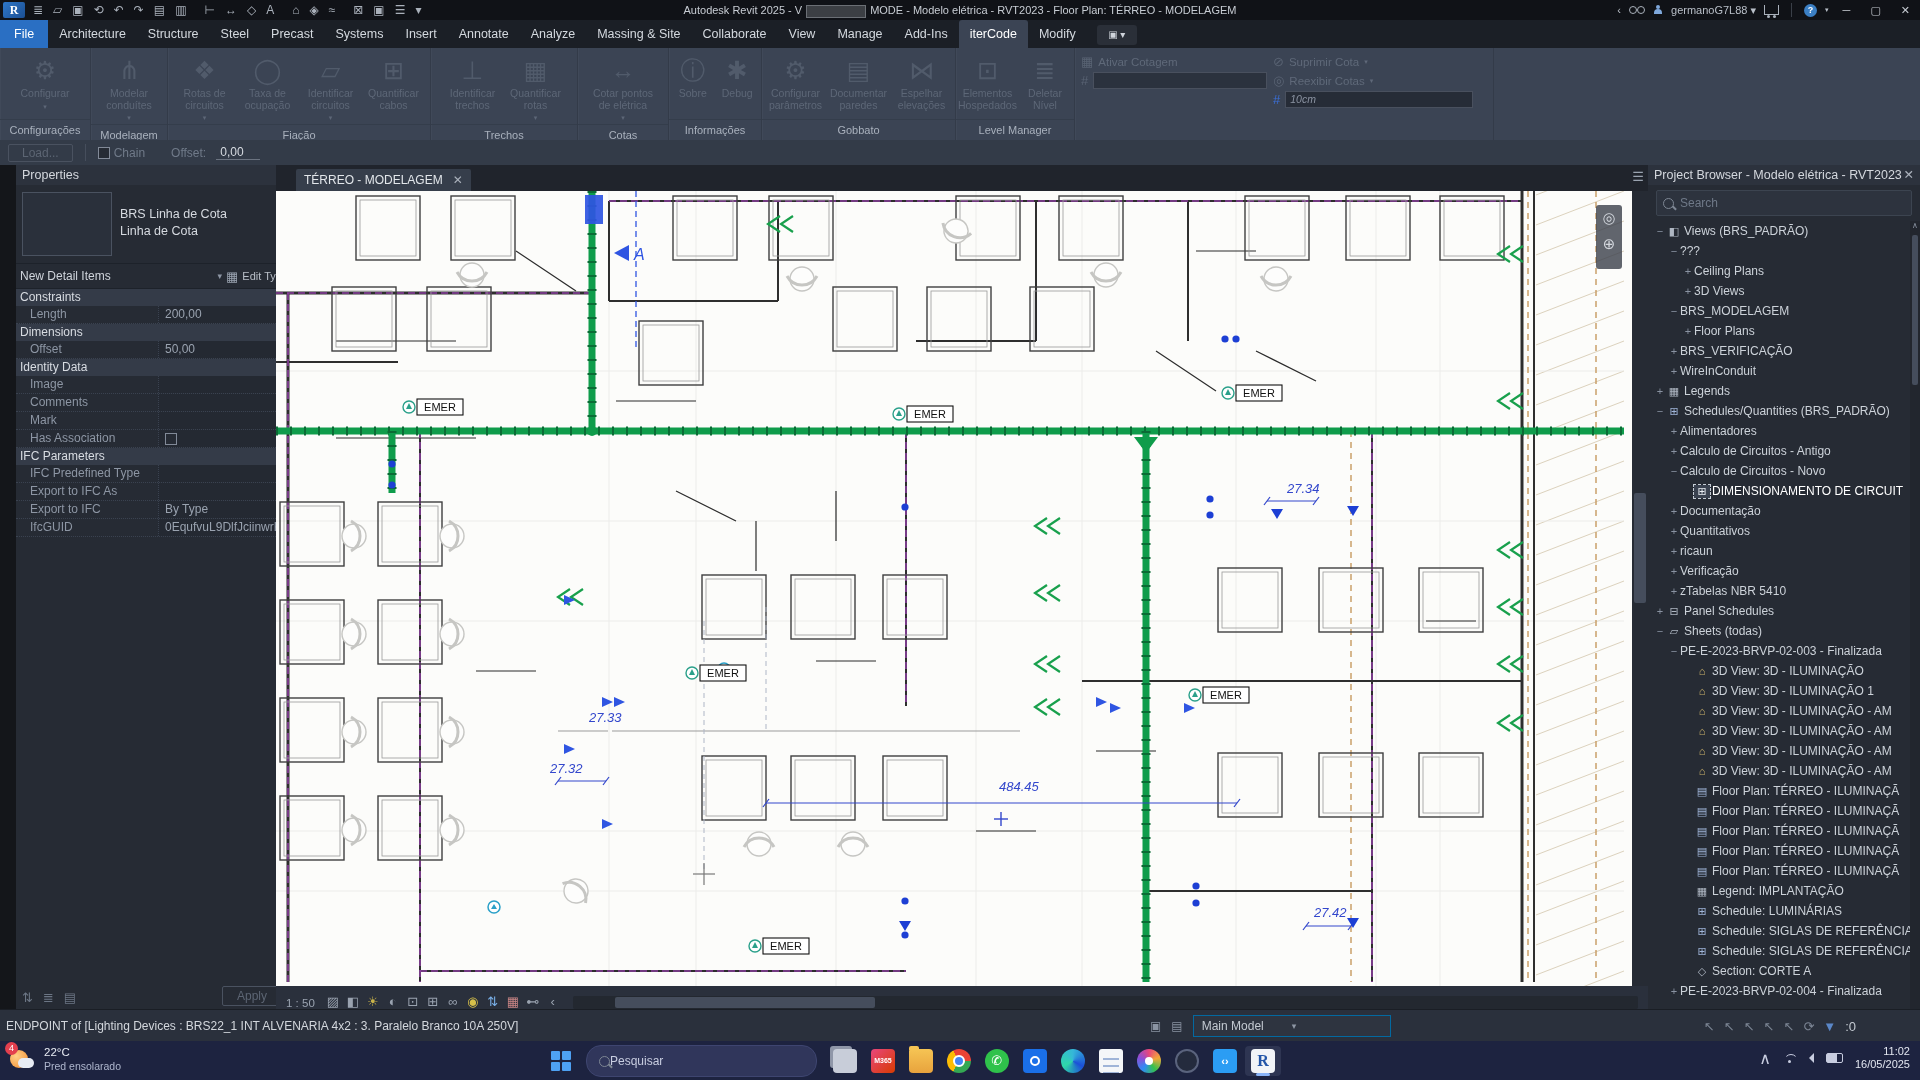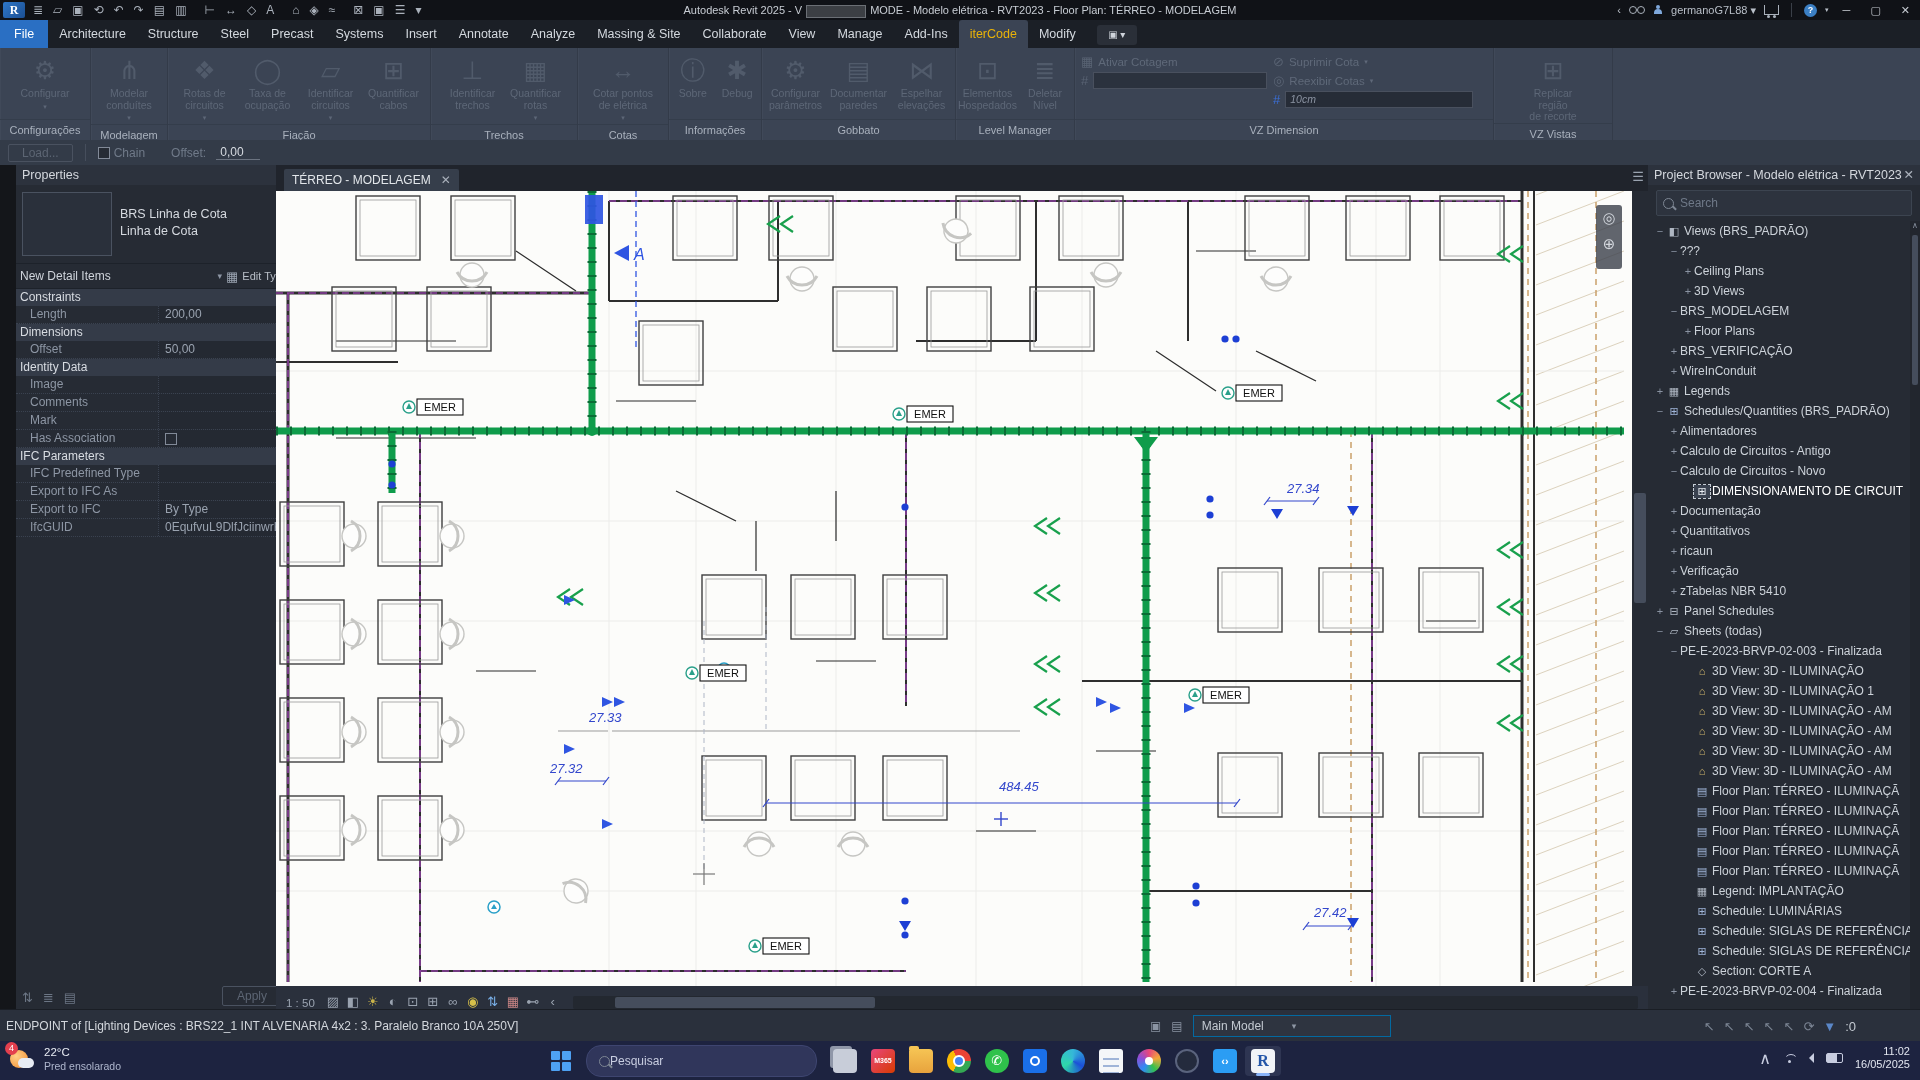--- a/index.html
+++ b/index.html
@@ -18,21 +18,21 @@
   .person:before{content:"";position:absolute;left:3px;top:0;width:4px;height:4px;border-radius:50%;background:#7fa8dc}
   .person:after{content:"";position:absolute;left:1px;top:4px;width:8px;height:5px;border-radius:4px 4px 0 0;background:#7fa8dc}
   .cart{width:13px;height:9px;border-bottom:1.4px solid #aab1bb;border-left:1.4px solid #aab1bb;border-right:1.4px solid #aab1bb;position:relative;display:inline-block}
   .cart:after{content:"";position:absolute;left:2px;bottom:-4px;width:3px;height:3px;border-radius:50%;background:#aab1bb;box-shadow:6px 0 0 #aab1bb}
   .helpq{width:13px;height:13px;border-radius:50%;background:#3b7fc4;color:#fff;text-align:center;line-height:13px;font-size:9px;font-weight:bold}
   .winbtn{padding:0 6px;color:#c7ccd3;font-size:11px}
   
   #tabsrow{position:absolute;left:0;top:20px;width:1920px;height:28px;background:#1b1f26;display:flex;align-items:flex-end}
   .tab{padding:0 11px;height:28px;line-height:28px;font-size:12.5px;color:#d4d9df;white-space:nowrap}
   .tab.file{background:#2a6fc3;color:#fff;padding:0 14px}
-  .tab.active{background:#3b4454;color:#eab308;border-radius:3px 3px 0 0}
+  .tab.active{background:#3b4454;color:#ffffff;border-radius:3px 3px 0 0}
   #tabextra{margin-left:10px;margin-bottom:3px;width:40px;height:20px;background:#2a2f38;border-radius:3px;color:#cfd4db;
     font-size:10px;text-align:center;line-height:20px}
   
   #ribbon{position:absolute;left:0;top:48px;width:1920px;height:92px;background:#3b4454;display:flex}
   .rpanel{height:92px;border-right:1px solid #333b49;box-shadow:1px 0 0 #46506077 inset;display:flex;flex-direction:column;flex:none}
   .rp-body{flex:1;display:flex;justify-content:center;align-items:stretch;gap:1px;padding:2px 2px 0 2px}
   .rp-label{height:20px;line-height:20px;text-align:center;font-size:11px;color:#a9b1bd;border-top:1px solid #343d4b}
   .rbtn{width:62px;display:flex;flex-direction:column;align-items:center;color:#5d6777;font-size:10.5px;line-height:11.5px;padding-top:2px;text-align:center}
   .rbtn .ic{font-size:25px;height:36px;line-height:36px;color:#515b6b}
   .rbtn .dd{font-size:7px;color:#5d6777;margin-top:1px}
@@ -63,21 +63,21 @@
   .prow .pv{flex:1;padding-left:6px;color:#9aa3b0;border-left:1px dotted #3a4250;overflow:hidden;white-space:nowrap;background:#242932}
   .psec{height:17px;line-height:17px;background:#343b48;color:#d8dce2;padding-left:4px;position:relative;font-size:12px}
   .psec .car{position:absolute;right:8px;top:0;color:#8d96a4;font-size:9px}
   #pfoot{position:absolute;bottom:0;left:0;width:276px;height:24px;display:flex;align-items:center;gap:10px;padding-left:6px}
   #pfoot .fi{color:#6c7685;font-size:13px}
   #applybtn{position:absolute;left:206px;bottom:3px;width:58px;height:18px;border:1px solid #4a5260;border-radius:2px;
     color:#5c6573;text-align:center;line-height:18px;font-size:12px}
   
   #canvaswrap{position:absolute;left:276px;top:165px;width:1372px;height:844px;background:#20242c}
   #vtabbar{height:26px;display:flex;align-items:flex-end;background:#20242c}
-  .vtab{margin-left:8px;height:22px;background:#363e4b;color:#e2e6ea;font-size:12px;line-height:22px;padding:0 8px;border-radius:2px 2px 0 0;display:flex;gap:10px}
+  .vtab{margin-left:20px;height:22px;background:#363e4b;color:#e2e6ea;font-size:12px;line-height:22px;padding:0 8px;border-radius:2px 2px 0 0;display:flex;gap:10px}
   .vtab .x{color:#aab1bb}
   #vtablist{position:absolute;right:4px;top:4px;color:#9aa3b0;font-size:13px}
   #draw{position:absolute;left:0;top:26px;width:1356px;height:795px;background:#fcfcfa}
   #vscroll{position:absolute;right:0;top:26px;width:16px;height:795px;background:#262b34}
   #vscroll .th{position:absolute;left:2px;top:38%;width:12px;height:110px;background:#454d5c;border-radius:2px}
   #navbar{position:absolute;right:26px;top:40px;width:26px;height:64px;background:#3a3f4acc;border-radius:3px;display:flex;flex-direction:column;align-items:center;color:#d4d8de}
   #navbar .nv{height:26px;line-height:26px;font-size:15px}
   #viewctrl{position:absolute;left:0;bottom:0;width:1372px;height:23px;background:#2a303c;display:flex;align-items:flex-end;font-size:11.5px;color:#9aa3b0}
   #scale{margin:0 8px 0 10px;white-space:nowrap}
   .vci{width:20px;text-align:center;font-size:13px}
@@ -336,31 +336,20 @@
             <span class="ic">◎</span>
             <span>Reexibir Cotas</span>
             <span class="dd" style="font-size:7px">▾</span>
           </div>
           <div class="vzrow">
             <span class="ic blue">#</span>
             <span class="vzfield" style="background: rgb(38, 44, 55);">10cm</span>
           </div>
         </div>
       </div>
-      <div class="rp-label">VZ Dimension</div>
-    </div>
-    <div class="rpanel" style="width: 118px;">
-      <div class="rp-body">
-        <div class="rbtn">
-          <div class="ic">⊞</div>
-          <div>Replicar região</div>
-          <div>de recorte</div>
-        </div>
-      </div>
-      <div class="rp-label">VZ Vistas</div>
     </div>
   </div>
 
 <div id="optsbar">
   <span id="loadbtn">Load...</span>
   <span class="osep"></span>
   <span class="chk"></span>
   <span>Chain</span>
   <span style="margin-left:26px">Offset:</span>
   <span id="offsetval">0,00</span>

